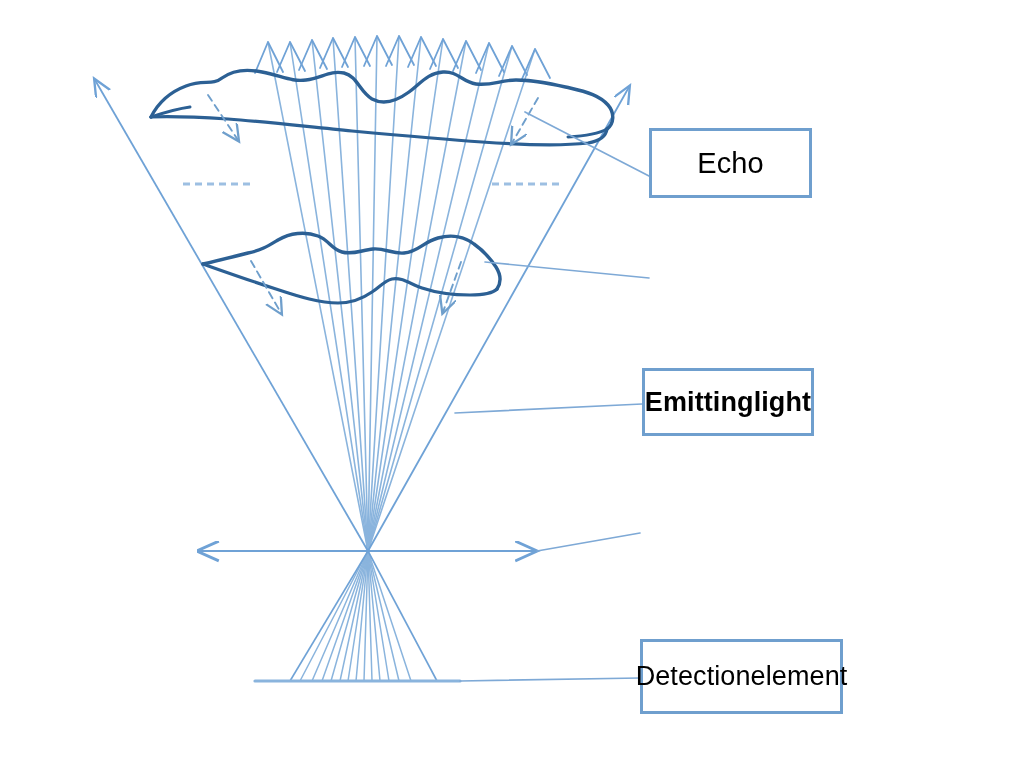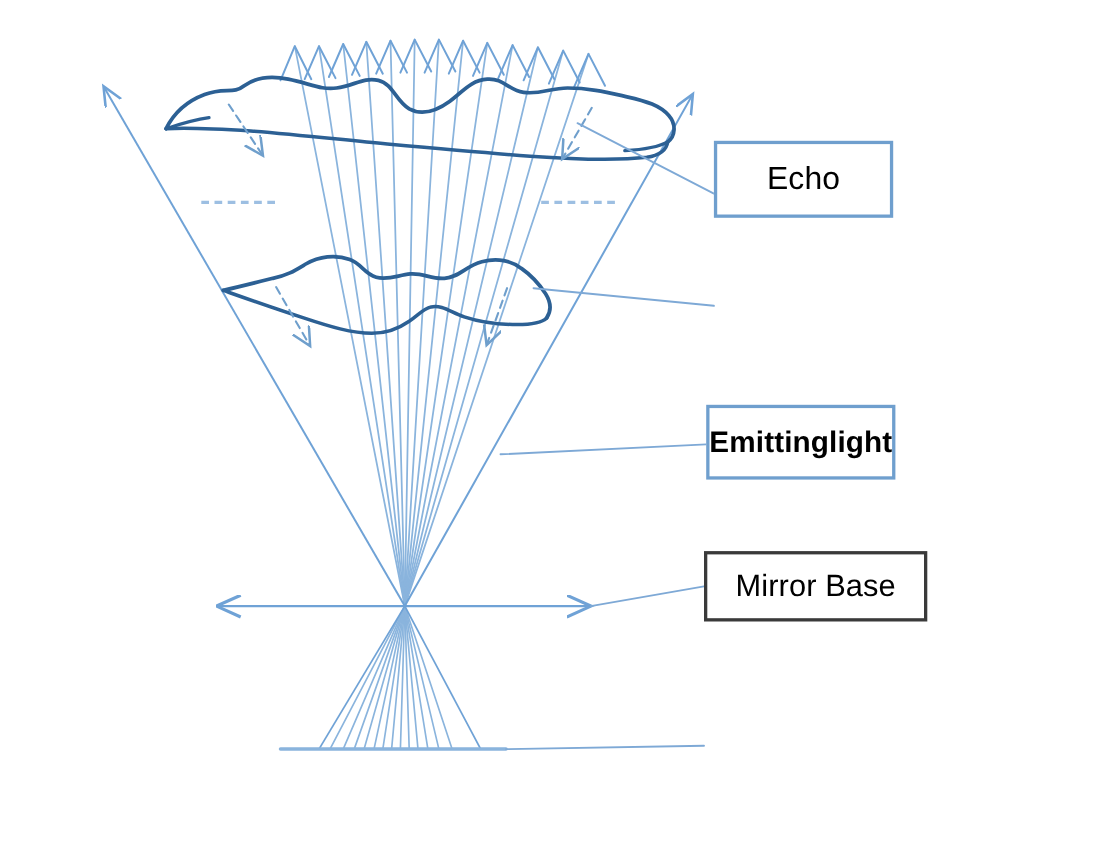--- a/index.html
+++ b/index.html
@@ -168,16 +168,16 @@
       <line x1="640" y1="533" x2="537" y2="551"></line>
       <line x1="640" y1="678" x2="460" y2="681"></line>
     </g>
   </svg>
 
   <div class="label-box lb-blue" style="left:649px; top:128px; width:163px; height:70px; font-size:29px;">Echo</div>
 
 
   <div class="label-box lb-blue" style="left:642px; top:368px; width:172px; height:68px; font-size:27px;font-weight:bold;"><span>Emitting</span><br><span>light</span></div>
 
-  <div class="label-box lb-dark" style="left:640px; top:501px; width:203px; height:64px; font-size:28px;">Mirror Base</div>
 
+  <div class="label-box lb-blue" style="left:640px; top:639px; width:203px; height:75px; font-size:27px;"><span>Detection</span><br><span>element</span></div>
 
 </div>
 
 </body></html>

